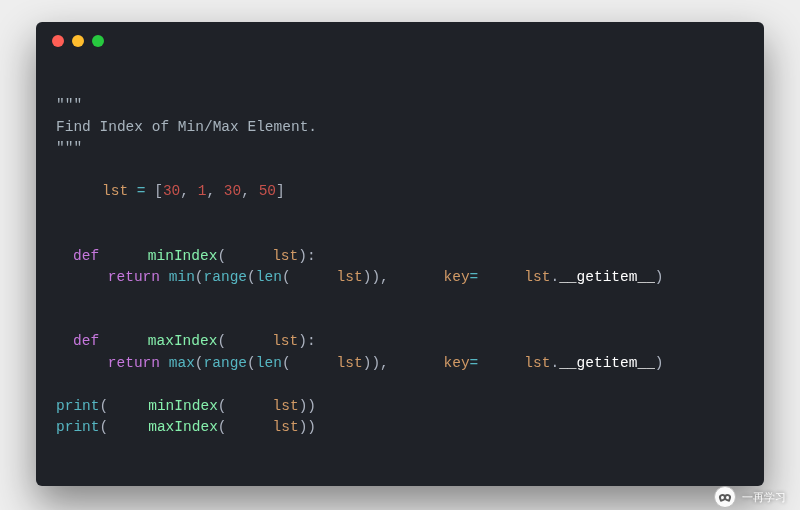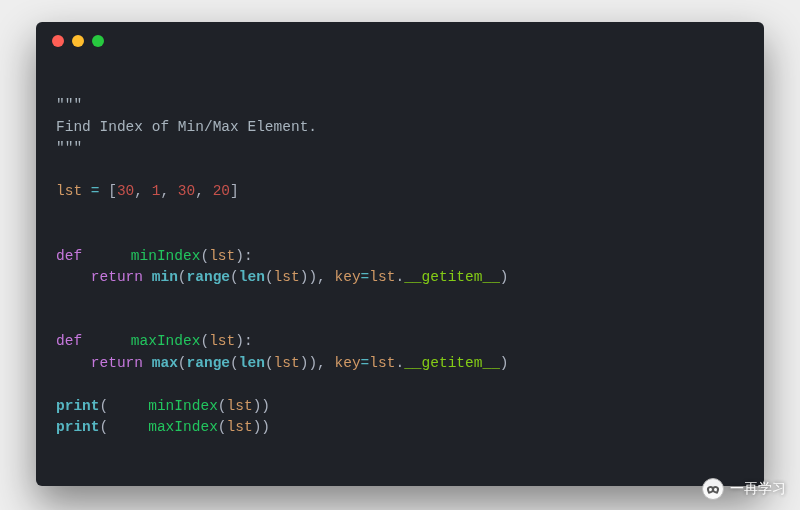--- a/index.html
+++ b/index.html
@@ -43,42 +43,42 @@
   .dot.yellow { background: #ffbd2e; }
   .dot.green { background: #27c93f; }
   .code {
     padding: 14px 20px 20px 20px;
     font-size: 14.5px;
     line-height: 1.48;
     color: #b9c0c8;
     white-space: pre;
   }
   .tok-str   { color: #a8b4be; }
-  .tok-kw    { color: #c678dd; }
-  .tok-def   { color: #22c55e; padding-left: 40px; }
+  .tok-kw    { color: #c678dd; margin-left: 17px; }
+  .tok-def   { color: #86efac; padding-left: 40px; }
   .tok-num   { color: #c6524c; }
   .tok-op    { color: #56b6c2; }
-  .tok-id    { color: #d19a66; }
-  .tok-call  { color: #56b6c2; font-weight: bold; }
-  .tok-b     { color: #84cc16; }
+  .tok-id    { color: #d19a66; margin-left: 46px; }
+  .tok-call  { color: #56b6c2; }
+  .tok-b     { color: #ffffff; }
   .tok-paren { color: #abb2bf; }
   .tok-brack { color: #abb2bf; }
   .tok-comma { color: #abb2bf; }
 
   .watermark {
     position: absolute;
     right: 14px;
-    bottom: 10px;
+    bottom: 2px;
     display: flex;
     align-items: center;
     gap: 6px;
     color: #fff;
     text-shadow: 0 0 4px rgba(0,0,0,0.6);
     font-family: "PingFang SC", "Microsoft YaHei", sans-serif;
-    font-size: 14px;
+    font-size: 11px;
     font-weight: 500;
     opacity: 0.95;
     text-align: center;
   }
   .wm-icon {
     width: 22px;
     height: 22px;
     border-radius: 50%;
     background: #fff;
     border: 1.5px solid #bbb;
@@ -112,21 +112,21 @@
       <div class="dot red"></div>
       <div class="dot yellow"></div>
       <div class="dot green"></div>
     </div>
 
     <div class="code"><span class="blank-line"></span>
 <span class="tok-str">"""</span>
 <span class="tok-str">Find Index of Min/Max Element.</span>
 <span class="tok-str">"""</span>
 
-<span class="tok-id">lst</span><span class="tok-op"> = </span><span class="tok-brack">[</span><span class="tok-num">30</span><span class="tok-comma">, </span><span class="tok-num">1</span><span class="tok-comma">, </span><span class="tok-num">30</span><span class="tok-comma">, </span><span class="tok-num">20</span><span class="tok-brack">]</span>
+<span class="tok-id">lst</span><span class="tok-op"> = </span><span class="tok-brack">[</span><span class="tok-num">30</span><span class="tok-comma">, </span><span class="tok-num">1</span><span class="tok-comma">, </span><span class="tok-num">30</span><span class="tok-comma">, </span><span class="tok-num">50</span><span class="tok-brack">]</span>
 
 
 <span class="tok-kw">def</span><span> </span><span class="tok-def">minIndex</span><span class="tok-paren">(</span><span class="tok-id">lst</span><span class="tok-paren">)</span><span class="tok-paren">:</span>
 <span>    </span><span class="tok-kw">return</span><span> </span><span class="tok-call">min</span><span class="tok-paren">(</span><span class="tok-call">range</span><span class="tok-paren">(</span><span class="tok-call">len</span><span class="tok-paren">(</span><span class="tok-id">lst</span><span class="tok-paren">)</span><span class="tok-paren">)</span><span class="tok-comma">, </span><span class="tok-id">key</span><span class="tok-op">=</span><span class="tok-id">lst</span><span class="tok-paren">.</span><span class="tok-b">__getitem__</span><span class="tok-paren">)</span>
 
 
 <span class="tok-kw">def</span><span> </span><span class="tok-def">maxIndex</span><span class="tok-paren">(</span><span class="tok-id">lst</span><span class="tok-paren">)</span><span class="tok-paren">:</span>
 <span>    </span><span class="tok-kw">return</span><span> </span><span class="tok-call">max</span><span class="tok-paren">(</span><span class="tok-call">range</span><span class="tok-paren">(</span><span class="tok-call">len</span><span class="tok-paren">(</span><span class="tok-id">lst</span><span class="tok-paren">)</span><span class="tok-paren">)</span><span class="tok-comma">, </span><span class="tok-id">key</span><span class="tok-op">=</span><span class="tok-id">lst</span><span class="tok-paren">.</span><span class="tok-b">__getitem__</span><span class="tok-paren">)</span>
 
 <span class="tok-call">print</span><span class="tok-paren">(</span><span class="tok-def">minIndex</span><span class="tok-paren">(</span><span class="tok-id">lst</span><span class="tok-paren">)</span><span class="tok-paren">)</span>

